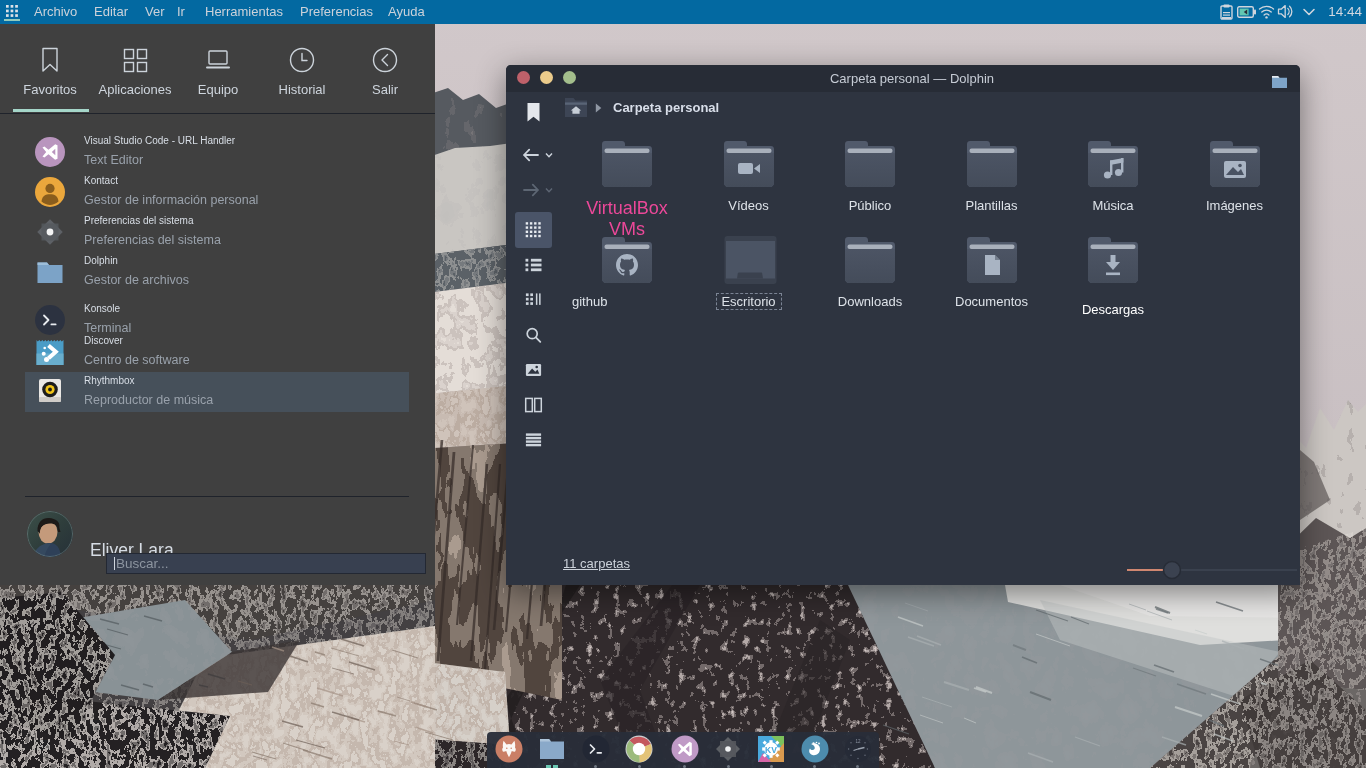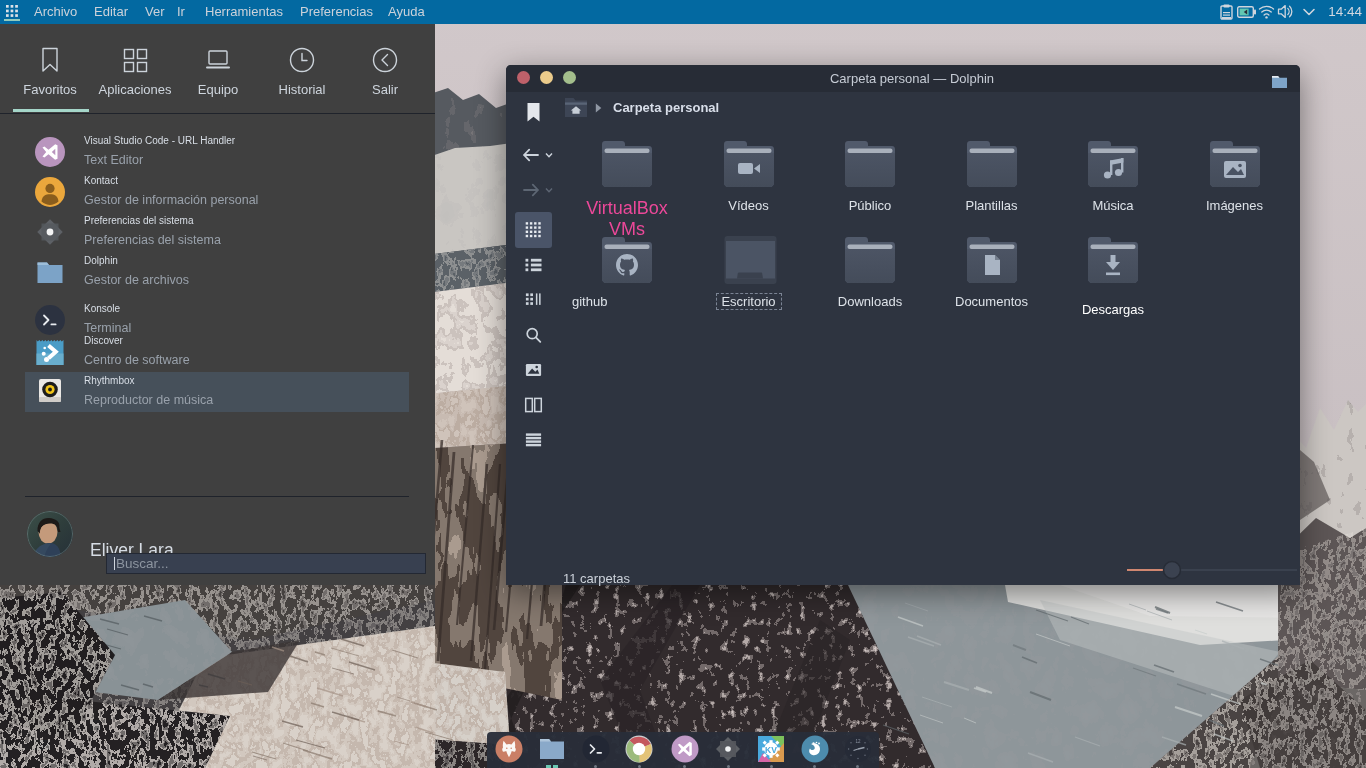--- a/index.html
+++ b/index.html
@@ -37,21 +37,21 @@
   background:#2e3440; border-radius:5px 5px 0 0; z-index:30;
   box-shadow:0 8px 30px rgba(0,0,0,0.45); }
 #titlebar { position:absolute; left:0; top:0; width:100%; height:27px;
   background:#272c36; border-radius:5px 5px 0 0; }
 .tl { position:absolute; top:6px; width:13px; height:13px; border-radius:50%; }
 #wtitle { position:absolute; left:0; top:0; width:100%; text-align:center;
   line-height:27px; font-size:13px; color:#c6ccd5;padding-left:18px; }
 #titlefolder { position:absolute; right:13px; top:10px; }
 
 #status { position:absolute; left:0; bottom:0; width:100%; height:30px; }
-#statustext { position:absolute; left:57px; top:16px; font-size:13px; color:#ccd2da; }
+#statustext { position:absolute; left:57px; top:1px; font-size:13px; color:#ccd2da;text-decoration:underline; }
 
 #dock { position:absolute; left:487px; top:732px; width:392px; height:36px;
   background:rgba(41,46,57,0.96); border-radius:4px 4px 0 0; z-index:45; }
 .dicon { position:absolute; top:3px; width:28px; height:28px; }
 .dind { position:absolute; top:33px; width:3px; height:3px; border-radius:50%; background:#8a919c; }
 </style>
 </head>
 <body>
 <div id="wall"><svg width="1366" height="768" viewBox="0 0 1366 768">
       <defs>

